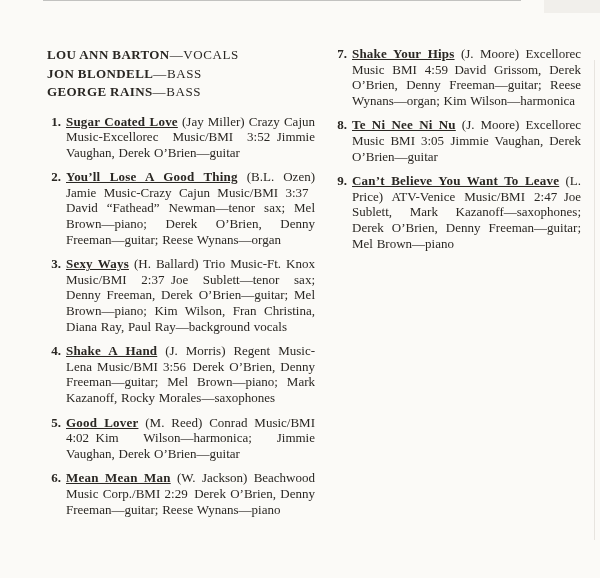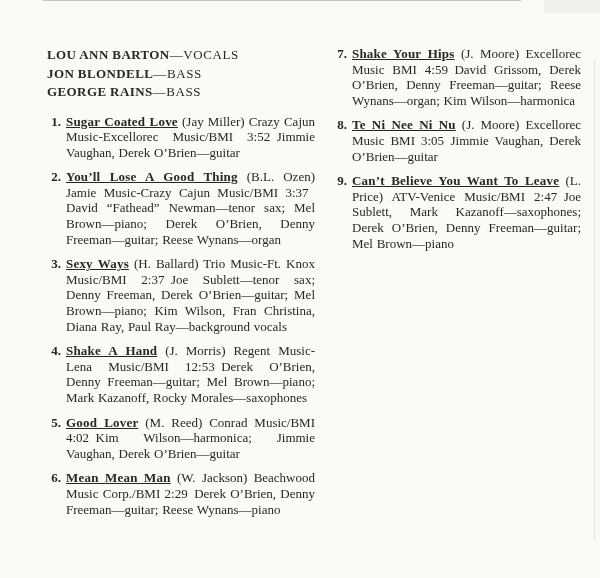--- a/index.html
+++ b/index.html
@@ -57,21 +57,21 @@
     <div class="col-left">
       <div class="personnel">
         <div class="credit-line"><span>LOU ANN BARTON</span><span class="credit-role">—VOCALS</span></div>
         <div class="credit-line"><span>JON BLONDELL</span><span class="credit-role">—BASS</span></div>
         <div class="credit-line"><span>GEORGE RAINS</span><span class="credit-role">—BASS</span></div>
       </div>
 
       <div class="track"><span class="track-num">1.</span><span class="track-title">Sugar Coated Love</span><span class="track-details"> (Jay Miller) Crazy Cajun Music-Excellorec Music/BMI 3:52 Jimmie Vaughan, Derek O’Brien—guitar</span></div>
       <div class="track"><span class="track-num">2.</span><span class="track-title">You’ll Lose A Good Thing</span><span class="track-details"> (B.L. Ozen) Jamie Music-Crazy Cajun Music/BMI 3:37 David “Fathead” Newman—tenor sax; Mel Brown—piano; Derek O’Brien, Denny Freeman—guitar; Reese Wynans—organ</span></div>
       <div class="track"><span class="track-num">3.</span><span class="track-title">Sexy Ways</span><span class="track-details"> (H. Ballard) Trio Music-Ft. Knox Music/BMI 2:37 Joe Sublett—tenor sax; Denny Freeman, Derek O’Brien—guitar; Mel Brown—piano; Kim Wilson, Fran Christina, Diana Ray, Paul Ray—background vocals</span></div>
-      <div class="track"><span class="track-num">4.</span><span class="track-title">Shake A Hand</span><span class="track-details"> (J. Morris) Regent Music-Lena Music/BMI 12:53 Derek O’Brien, Denny Freeman—guitar; Mel Brown—piano; Mark Kazanoff, Rocky Morales—saxophones</span></div>
+      <div class="track"><span class="track-num">4.</span><span class="track-title">Shake A Hand</span><span class="track-details"> (J. Morris) Regent Music-Lena Music/BMI 3:56 Derek O’Brien, Denny Freeman—guitar; Mel Brown—piano; Mark Kazanoff, Rocky Morales—saxophones</span></div>
       <div class="track"><span class="track-num">5.</span><span class="track-title">Good Lover</span><span class="track-details"> (M. Reed) Conrad Music/BMI 4:02 Kim Wilson—harmonica; Jimmie Vaughan, Derek O’Brien—guitar</span></div>
       <div class="track"><span class="track-num">6.</span><span class="track-title">Mean Mean Man</span><span class="track-details"> (W. Jackson) Beachwood Music Corp./BMI 2:29 Derek O’Brien, Denny Freeman—guitar; Reese Wynans—piano</span></div>
     </div>
 
     <div class="col-right">
       <div class="track"><span class="track-num">7.</span><span class="track-title">Shake Your Hips</span><span class="track-details"> (J. Moore) Excellorec Music BMI 4:59 David Grissom, Derek O’Brien, Denny Freeman—guitar; Reese Wynans—organ; Kim Wilson—harmonica</span></div>
       <div class="track"><span class="track-num">8.</span><span class="track-title">Te Ni Nee Ni Nu</span><span class="track-details"> (J. Moore) Excellorec Music BMI 3:05 Jimmie Vaughan, Derek O’Brien—guitar</span></div>
       <div class="track"><span class="track-num">9.</span><span class="track-title">Can’t Believe You Want To Leave</span><span class="track-details"> (L. Price) ATV-Venice Music/BMI 2:47 Joe Sublett, Mark Kazanoff—saxophones; Derek O’Brien, Denny Freeman—guitar; Mel Brown—piano</span></div>
     </div>
 

